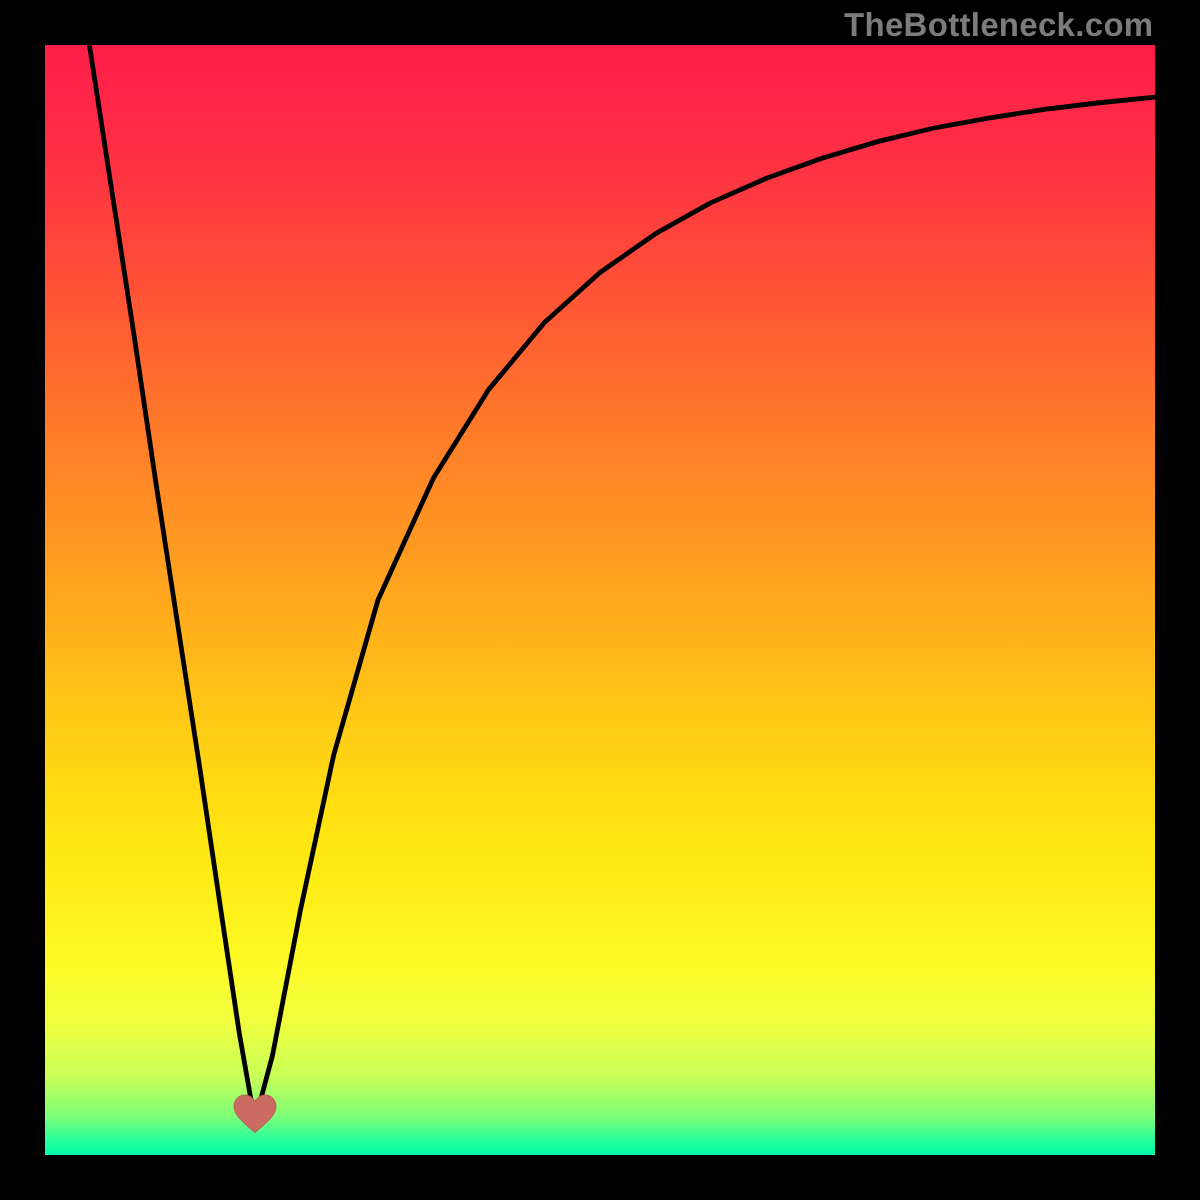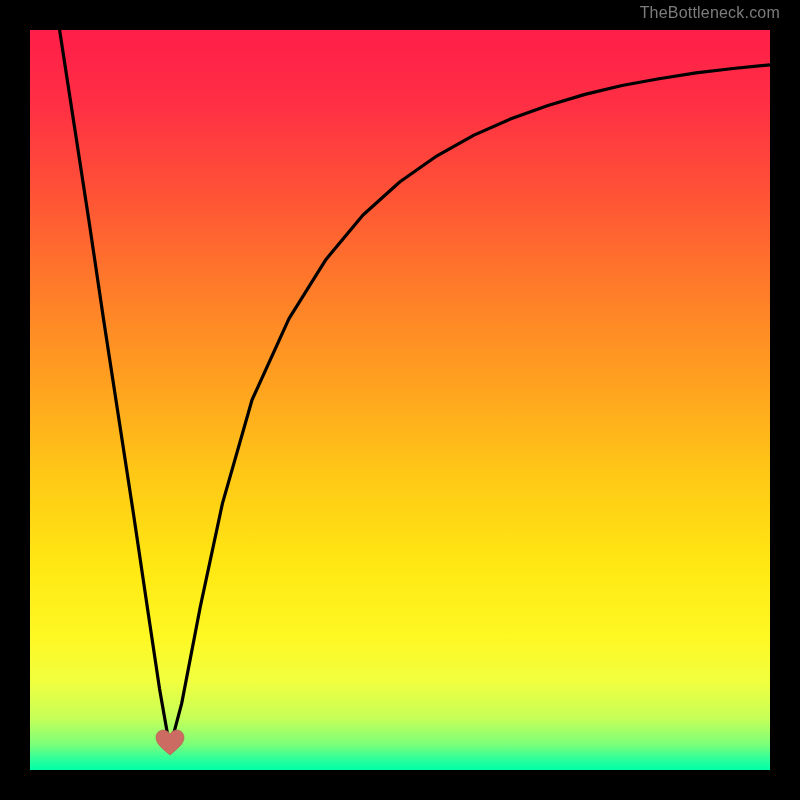--- a/index.html
+++ b/index.html
@@ -37,24 +37,24 @@
   .curve-layer {
     position: absolute;
     left: 0;
     top: 0;
     width: 100%;
     height: 100%;
   }
   .watermark {
     position: absolute;
     top: 4px;
-    right: 20px;
+    right: 31px;
     color: #7c7c7c;
-    font-size: 16px;
-    font-weight: 400;
+    font-size: 22px;
+    font-weight: 700;
     letter-spacing: 0.2px;
   }
   .marker {
     position: absolute;
     pointer-events: none;
   }
 </style>
 </head>
 <body>
 

